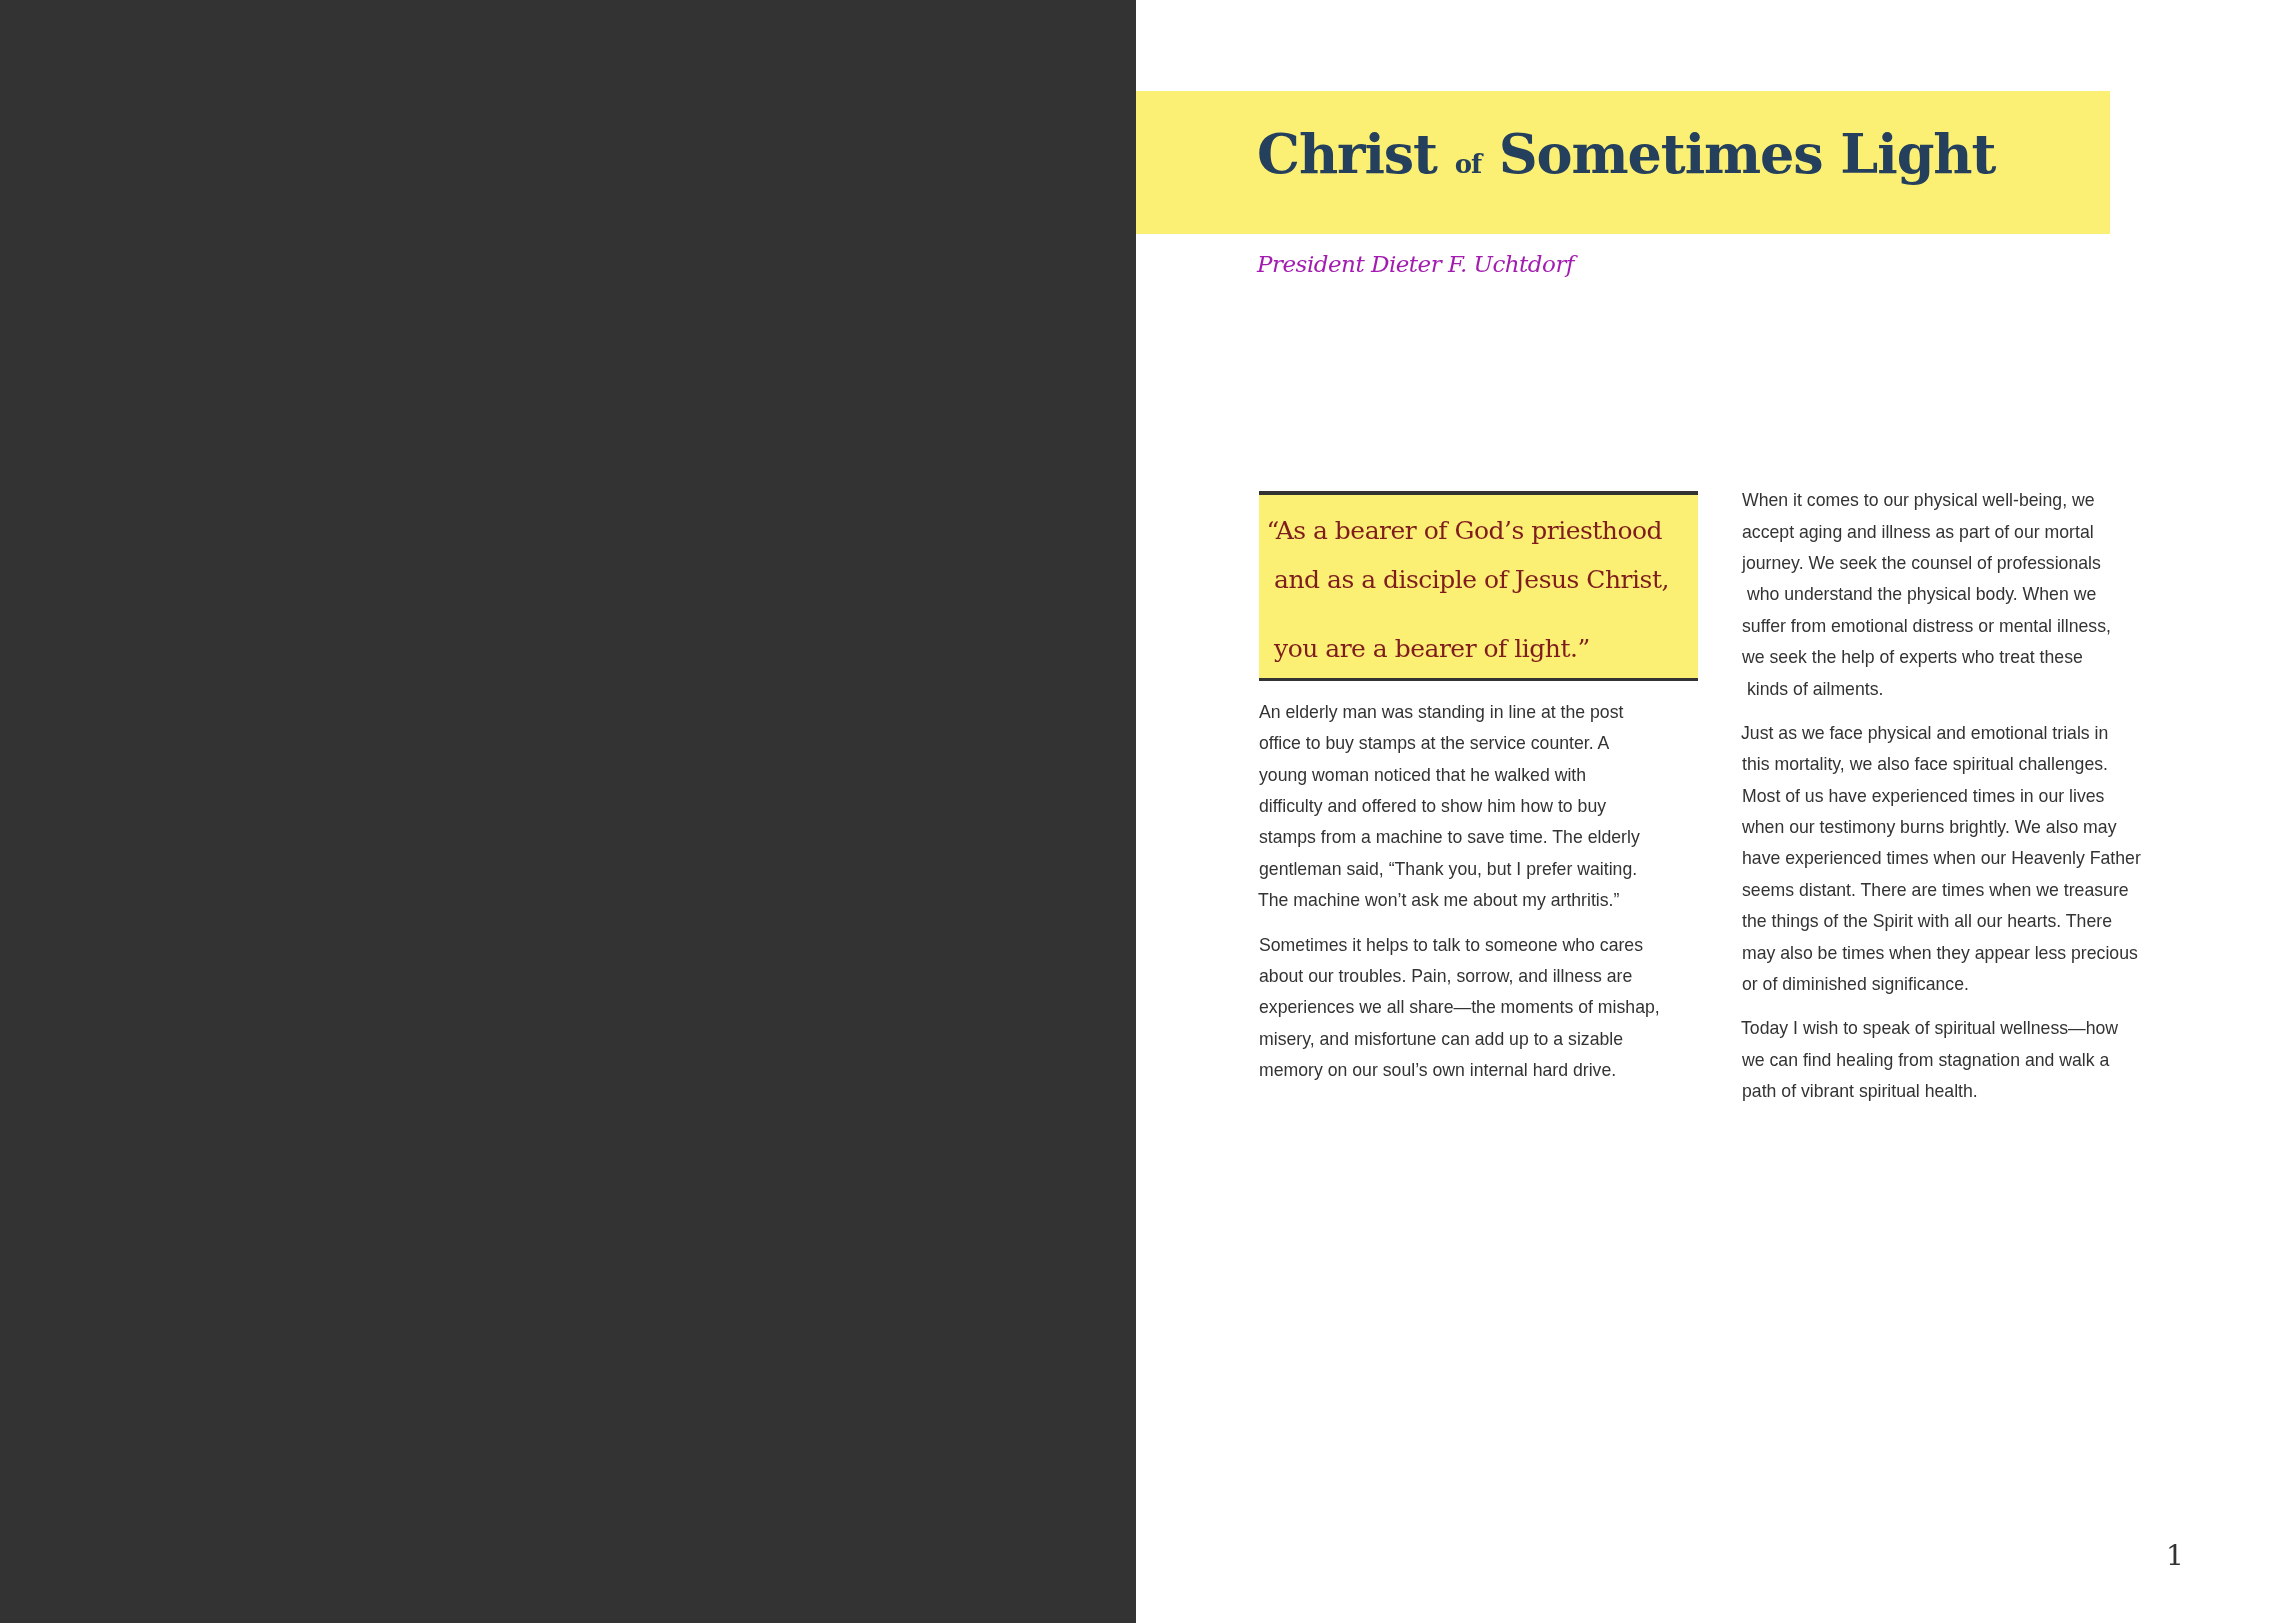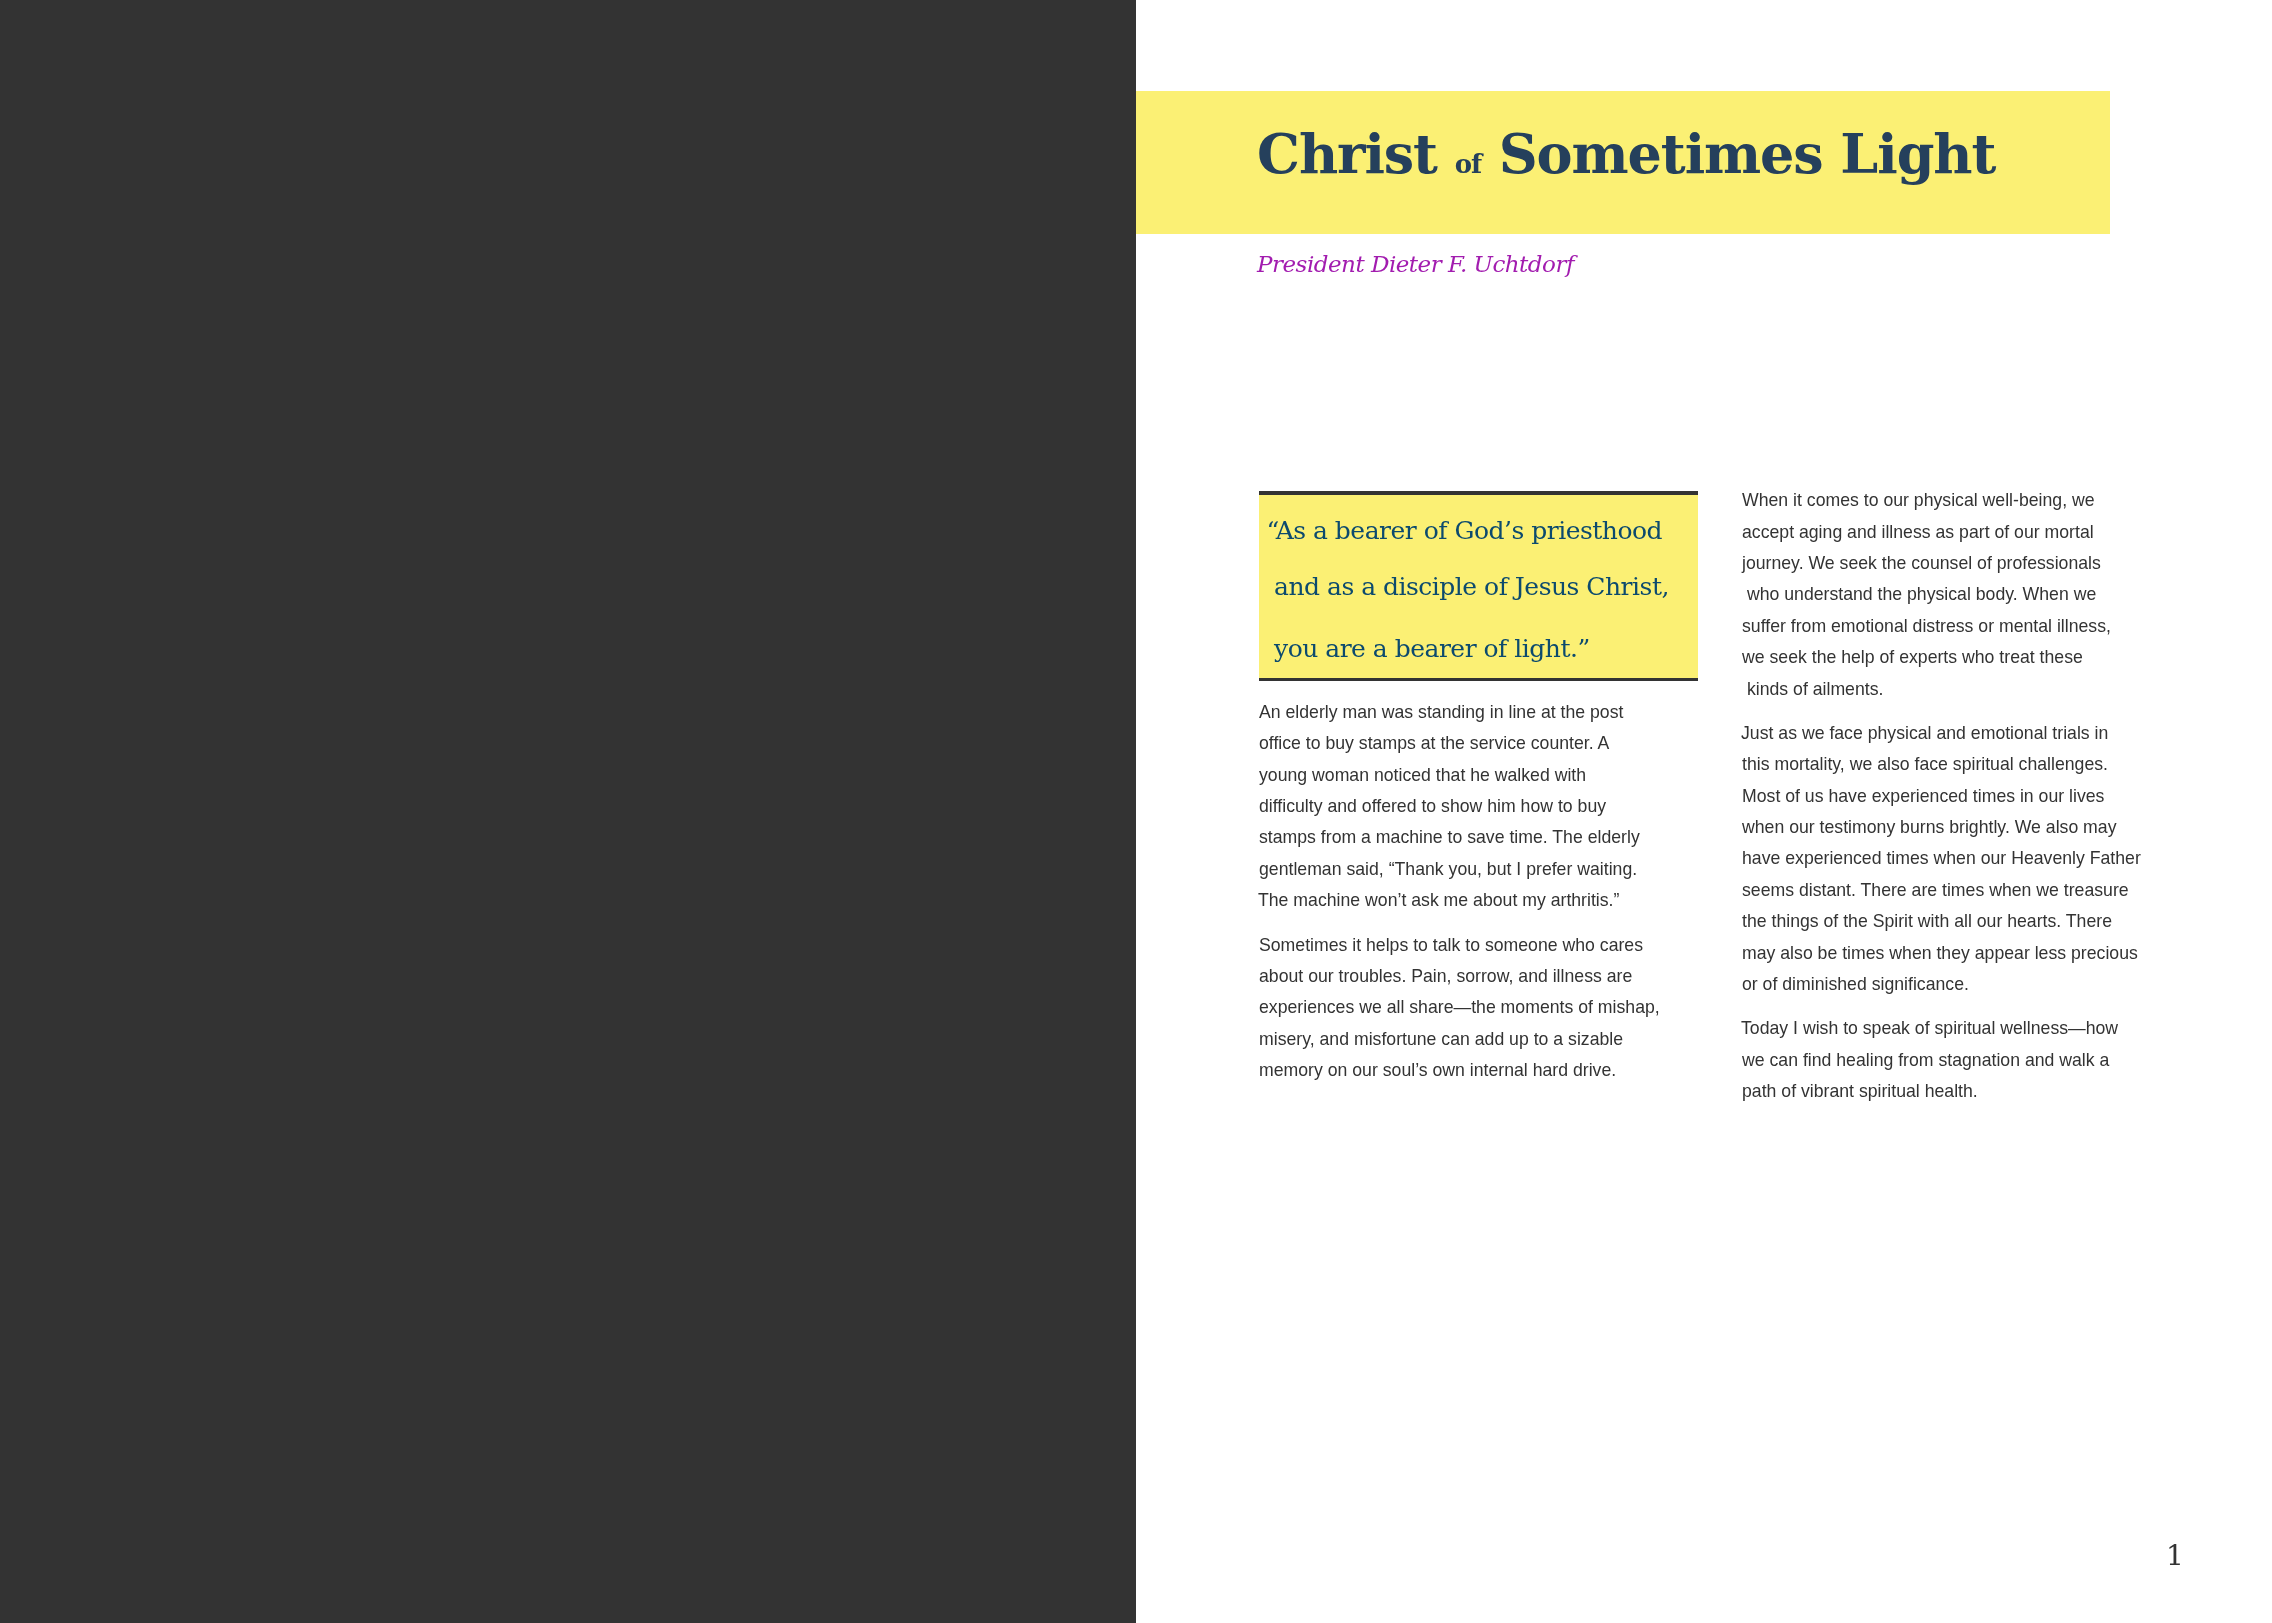--- a/index.html
+++ b/index.html
@@ -35,21 +35,21 @@
       color: #a21caf; white-space: nowrap; letter-spacing: -0.5px;
     }
     .quote-box {
       position: absolute; left: 123px; top: 491px; width: 439px; height: 190px;
       background: #FBF074; box-sizing: border-box;
       border-top: 4.3px solid #333333; border-bottom: 3.8px solid #333333;
     }
     .quote-line {
       position: absolute; white-space: nowrap;
       font-family: "DejaVu Serif", "Liberation Serif", serif;
-      font-size: 25px; line-height: 32px; color: #0c4a6e; letter-spacing: -0.5px;
+      font-size: 25px; line-height: 32px; color: #7f1d1d; letter-spacing: -0.5px;
     }
     .body-line {
       position: absolute; white-space: pre;
       font-family: "Liberation Sans", "DejaVu Sans", sans-serif;
       font-size: 19px; line-height: 31px; color: #333333;
       transform: scaleX(0.93); transform-origin: left center;
     }
     .page-number {
       position: absolute; left: 1030px; top: 1540px;
       font-family: "DejaVu Serif", "Liberation Serif", serif;
@@ -64,21 +64,21 @@
 <div class="page">
 
   <div class="title-band"></div>
 
   <h1 class="title"><span>Christ</span> <span class="small-of">of</span> <span>Sometimes Light</span></h1>
 
   <div class="author">President Dieter F. Uchtdorf</div>
 
   <div class="quote-box">
     <div class="quote-line" style="left:7.6px; top:19.5px;">“As a bearer of God’s priesthood</div>
-    <div class="quote-line" style="left:7.6px; top:76px; white-space:pre;text-align:right;"> and as a disciple of Jesus Christ,</div>
+    <div class="quote-line" style="left:7.6px; top:69px; white-space:pre;text-align:right;"> and as a disciple of Jesus Christ,</div>
     <div class="quote-line" style="left:7.6px; top:119px; white-space:pre;margin-top:19px;"> you are a bearer of light.”</div>
   </div>
 
   <div>
     <div>
       <div class="body-line" style="left:123px; top:696px;">An elderly man was standing in line at the post</div>
       <div class="body-line" style="left:123px; top:727px;">office to buy stamps at the service counter. A</div>
       <div class="body-line" style="left:123px; top:759px;">young woman noticed that he walked with</div>
       <div class="body-line" style="left:123px; top:790px;">difficulty and offered to show him how to buy</div>
       <div class="body-line" style="left:123px; top:821px;">stamps from a machine to save time. The elderly</div>

